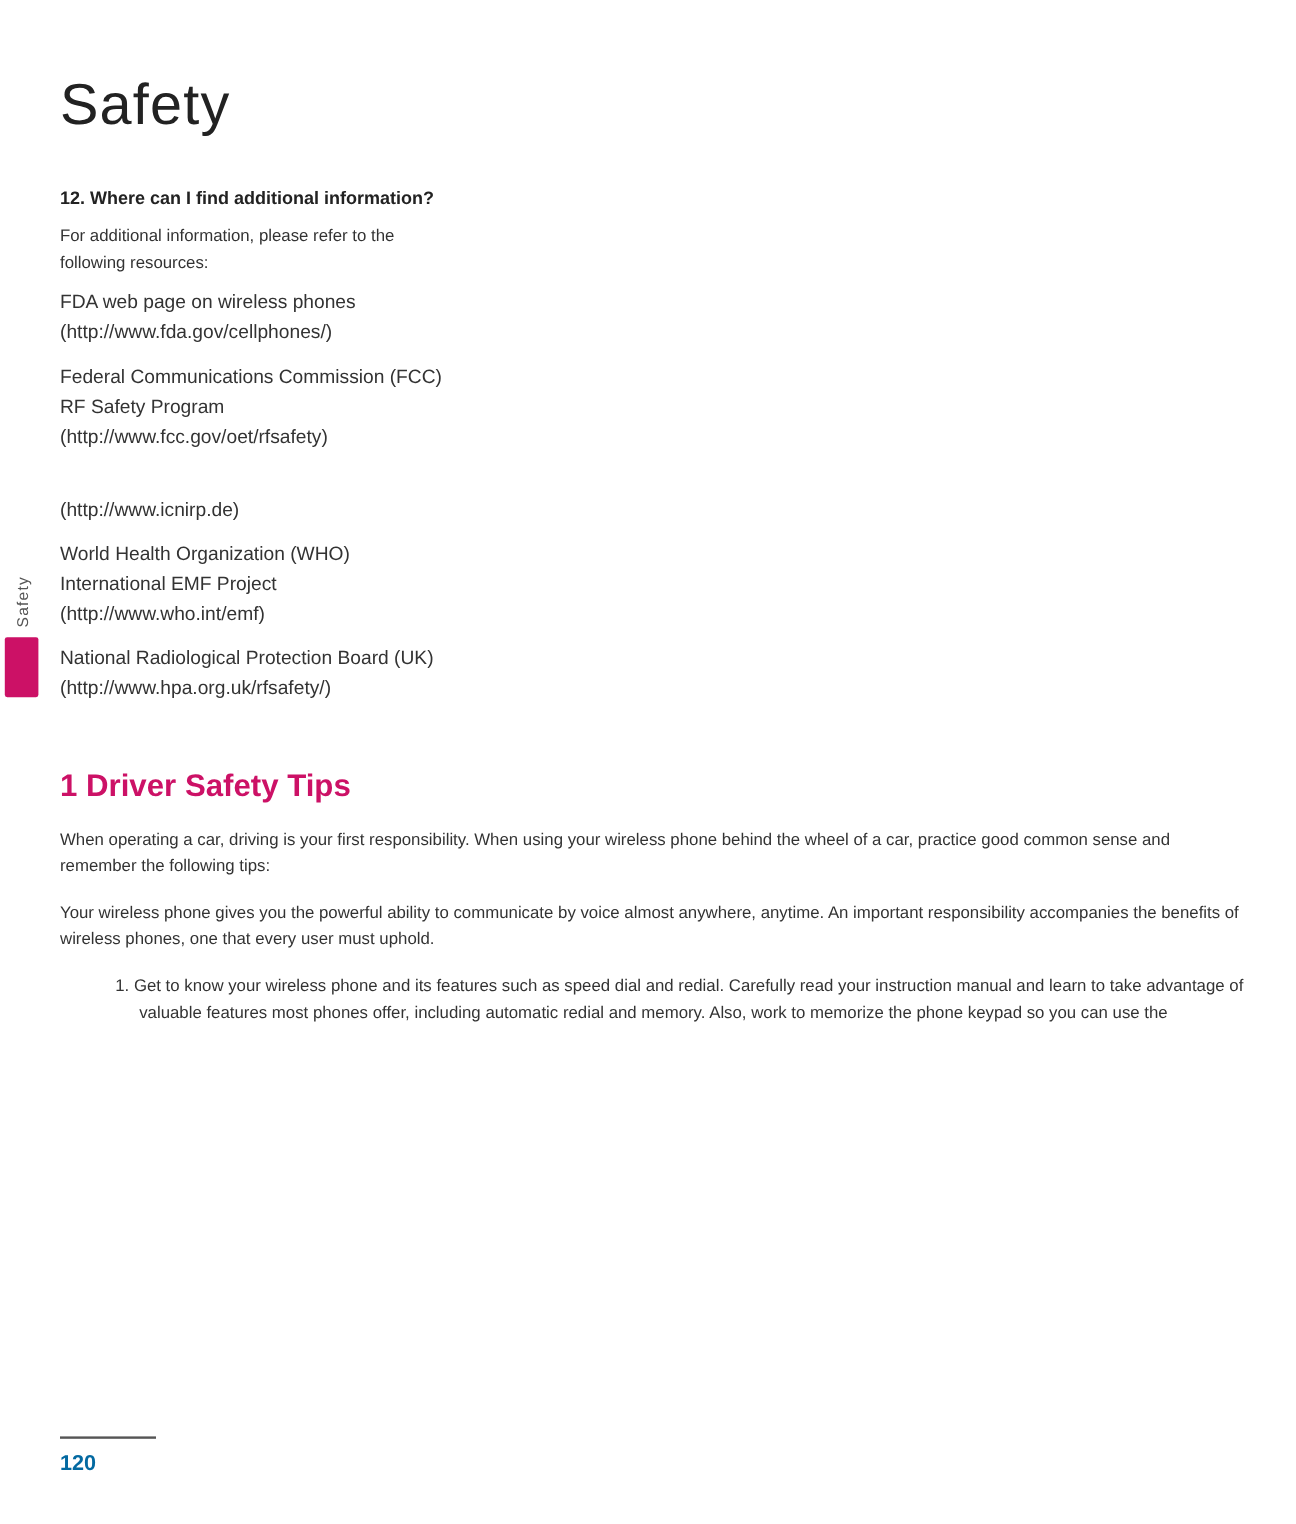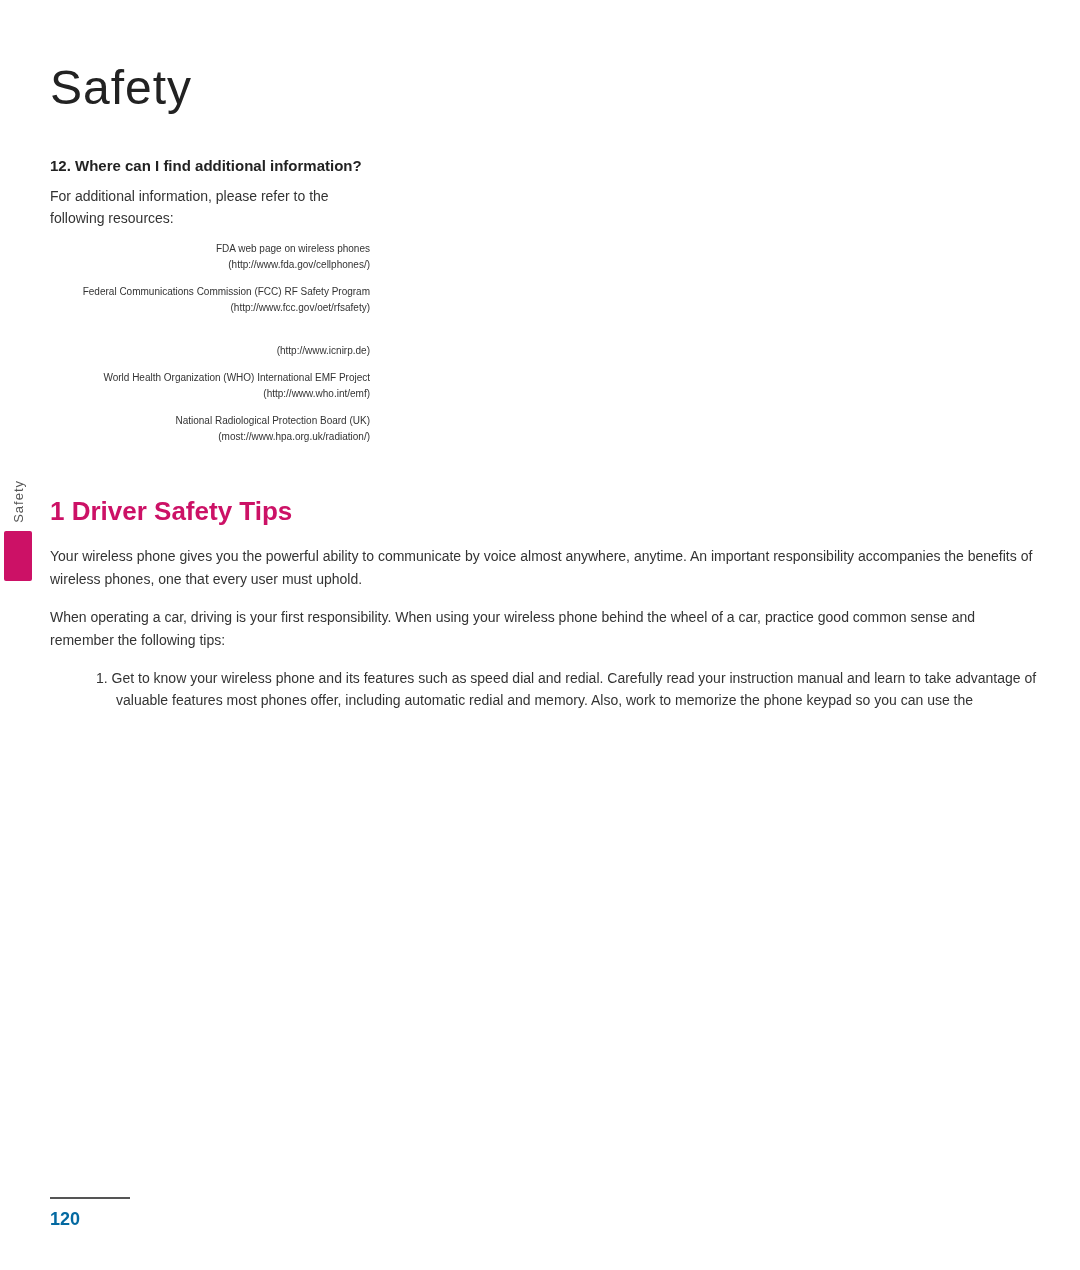--- a/index.html
+++ b/index.html
@@ -104,26 +104,25 @@
     
     .body-text {
       font-size: 14px;
       color: #333;
       line-height: 1.55;
       margin-bottom: 12px;
       font-family: Arial, sans-serif;
     }
 
     .resource-item {
-      font-size: 10px;
+      font-size: 16px;
       color: #333;
       line-height: 1.55;
       margin-bottom: 12px;
       font-family: Arial, sans-serif;
-      text-align: right;
     }
 
     
     .right-heading {
       font-size: 26px;
       font-weight: bold;
       color: #cc1166;
       margin-bottom: 18px;
       font-family: Arial, sans-serif;
     }
@@ -213,32 +212,32 @@
           <span>(http://www.icnirp.de)</span>
         </div>
 
         <div class="resource-item">
           <span>World Health Organization (WHO) International EMF Project</span><br>
           <span>(http://www.who.int/emf)</span>
         </div>
 
         <div class="resource-item">
           <span>National Radiological Protection Board (UK)</span><br>
-          <span>(most://www.hpa.org.uk/radiation/)</span>
+          <span>(http://www.hpa.org.uk/rfsafety/)</span>
         </div>
 
       </div>
 
       <div class="right-column">
 
         <h2 class="right-heading">1 Driver Safety Tips</h2>
 
+        <p class="right-body">When operating a car, driving is your first responsibility. When using your wireless phone behind the wheel of a car, practice good common sense and remember the following tips:</p>
+
         <p class="right-body">Your wireless phone gives you the powerful ability to communicate by voice almost anywhere, anytime. An important responsibility accompanies the benefits of wireless phones, one that every user must uphold.</p>
-
-        <p class="right-body">When operating a car, driving is your first responsibility. When using your wireless phone behind the wheel of a car, practice good common sense and remember the following tips:</p>
 
         <ul class="numbered-list">
           <li>1. Get to know your wireless phone and its features such as speed dial and redial. Carefully read your instruction manual and learn to take advantage of valuable features most phones offer, including automatic redial and memory. Also, work to memorize the phone keypad so you can use the</li>
         </ul>
 
       </div>
 
     </div>
 
   </div>

